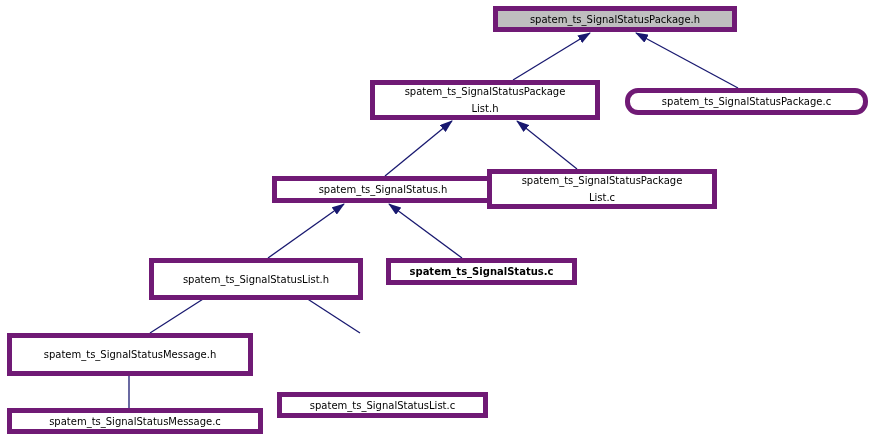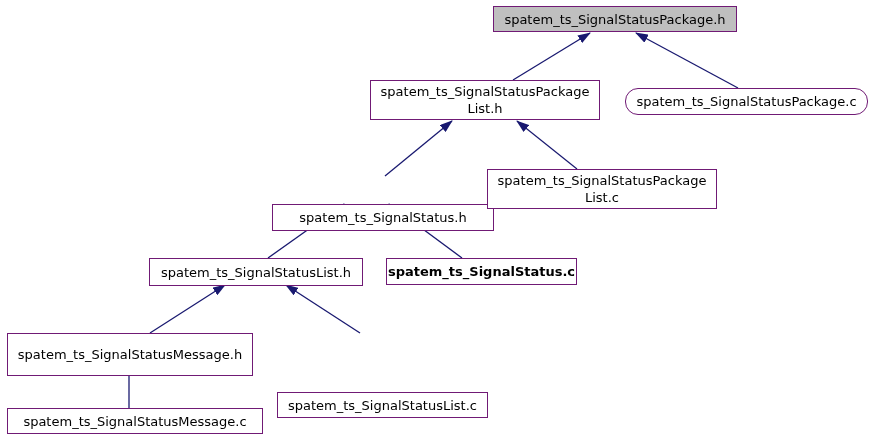--- a/index.html
+++ b/index.html
@@ -14,23 +14,23 @@
   .edges-layer {
     position: absolute;
     left: 0; top: 0;
     width: 873px; height: 440px;
     pointer-events: none;
   }
   .node {
     position: absolute;
     box-sizing: border-box;
     background: #ffffff;
-    border: 1px solid #701a75;
+    border: 5px solid #701a75;
     color: #000000;
-    font-size: 13px;
+    font-size: 10px;
     line-height: 17px;
     display: flex;
     align-items: center;
     justify-content: center;
     text-align: center;
     white-space: pre-line;
     cursor: pointer;
   }
   .node.highlight {
     background: #bfbfbf;
@@ -61,26 +61,26 @@
     </g>
   </svg>
 
   <div class="node highlight" style="left:493px; top:6px;  width:244px; height:26px;">spatem_ts_SignalStatusPackage.h</div>
 
   <div class="node" style="left:370px; top:80px;  width:230px; height:40px;">spatem_ts_SignalStatusPackage
 List.h</div>
 
   <div class="node" style="left:625px; top:88px;  width:243px; height:27px;border-radius:13px;">spatem_ts_SignalStatusPackage.c</div>
 
-  <div class="node" style="left:272px; top:176px; width:222px; height:27px;margin-top:28px;">spatem_ts_SignalStatus.h</div>
+  <div class="node" style="left:272px; top:176px; width:222px; height:27px;">spatem_ts_SignalStatus.h</div>
 
   <div class="node" style="left:487px; top:169px; width:230px; height:40px;">spatem_ts_SignalStatusPackage
 List.c</div>
 
-  <div class="node" style="left:149px; top:258px; width:214px; height:28px;">spatem_ts_SignalStatusList.h</div>
+  <div class="node" style="left:149px; top:258px; width:214px; height:42px;">spatem_ts_SignalStatusList.h</div>
 
   <div class="node" style="left:386px; top:258px; width:191px; height:27px;font-weight:bold;">spatem_ts_SignalStatus.c</div>
 
   <div class="node" style="left:7px;   top:333px; width:246px; height:43px;">spatem_ts_SignalStatusMessage.h</div>
 
   <div class="node" style="left:277px; top:351px; width:211px; height:26px;margin-top:41px;">spatem_ts_SignalStatusList.c</div>
 
   <div class="node" style="left:7px;   top:408px; width:256px; height:26px;">spatem_ts_SignalStatusMessage.c</div>
 
 </div>

